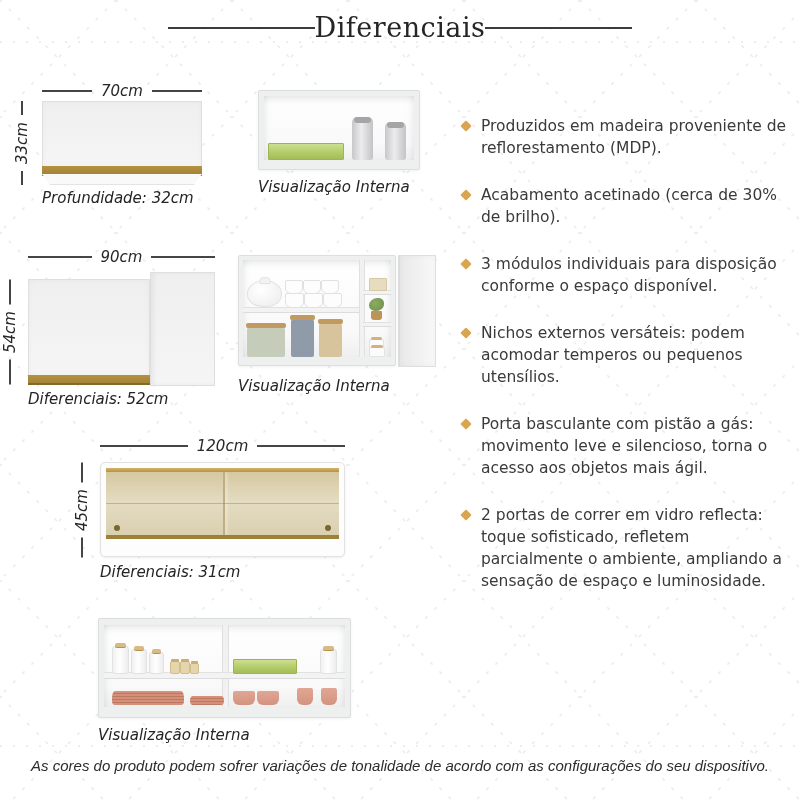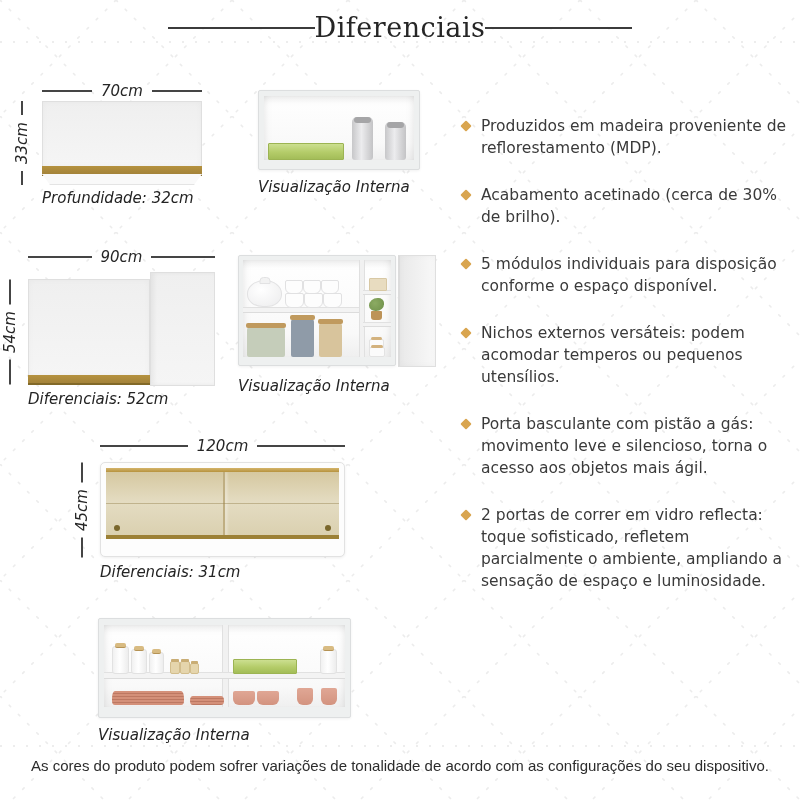--- a/index.html
+++ b/index.html
@@ -84,21 +84,21 @@
   .knob{position:absolute;bottom:8px;width:6px;height:6px;border-radius:50%;background:#7a672c;}
   .glip{height:12px;background:#fdfdfd;clip-path:polygon(0 0,100% 0,96% 100%,4% 100%);}
 
   
   .features{left:462px;top:115px;width:334px;list-style:none;margin:0;padding:0;}
   .features li{position:relative;padding-left:19px;margin-bottom:25px;font-size:15.5px;
                line-height:22px;color:#3a3a3a;}
   .diamond{position:absolute;left:0;top:7px;width:8px;height:8px;background:#d9a54f;
            transform:rotate(45deg);border-radius:1px;}
 
-  .footnote{left:0;top:757px;width:100%;text-align:center;font-size:15px;
+  .footnote{left:0;top:757px;width:100%;text-align:center;font-style:italic;font-size:15px;
             color:#2c2c2c;font-family:"Liberation Sans",sans-serif;}
 </style>
 </head>
 <body>
 
 <div id="page">
 
   <svg id="bg" width="800" height="800">
     <defs>
       <pattern id="argyle" width="116" height="116" patternUnits="userSpaceOnUse">
@@ -257,21 +257,21 @@
     <li>
       <span class="diamond"></span>
       <span>Produzidos em madeira proveniente de reflorestamento (MDP).</span>
     </li>
     <li>
       <span class="diamond"></span>
       <span>Acabamento acetinado (cerca de 30% de brilho).</span>
     </li>
     <li>
       <span class="diamond"></span>
-      <span>5 módulos individuais para disposição conforme o espaço disponível.</span>
+      <span>3 módulos individuais para disposição conforme o espaço disponível.</span>
     </li>
     <li>
       <span class="diamond"></span>
       <span>Nichos externos versáteis: podem acomodar temperos ou pequenos utensílios.</span>
     </li>
     <li>
       <span class="diamond"></span>
       <span>Porta basculante com pistão a gás: movimento leve e silencioso, torna o acesso aos objetos mais ágil.</span>
     </li>
     <li>

